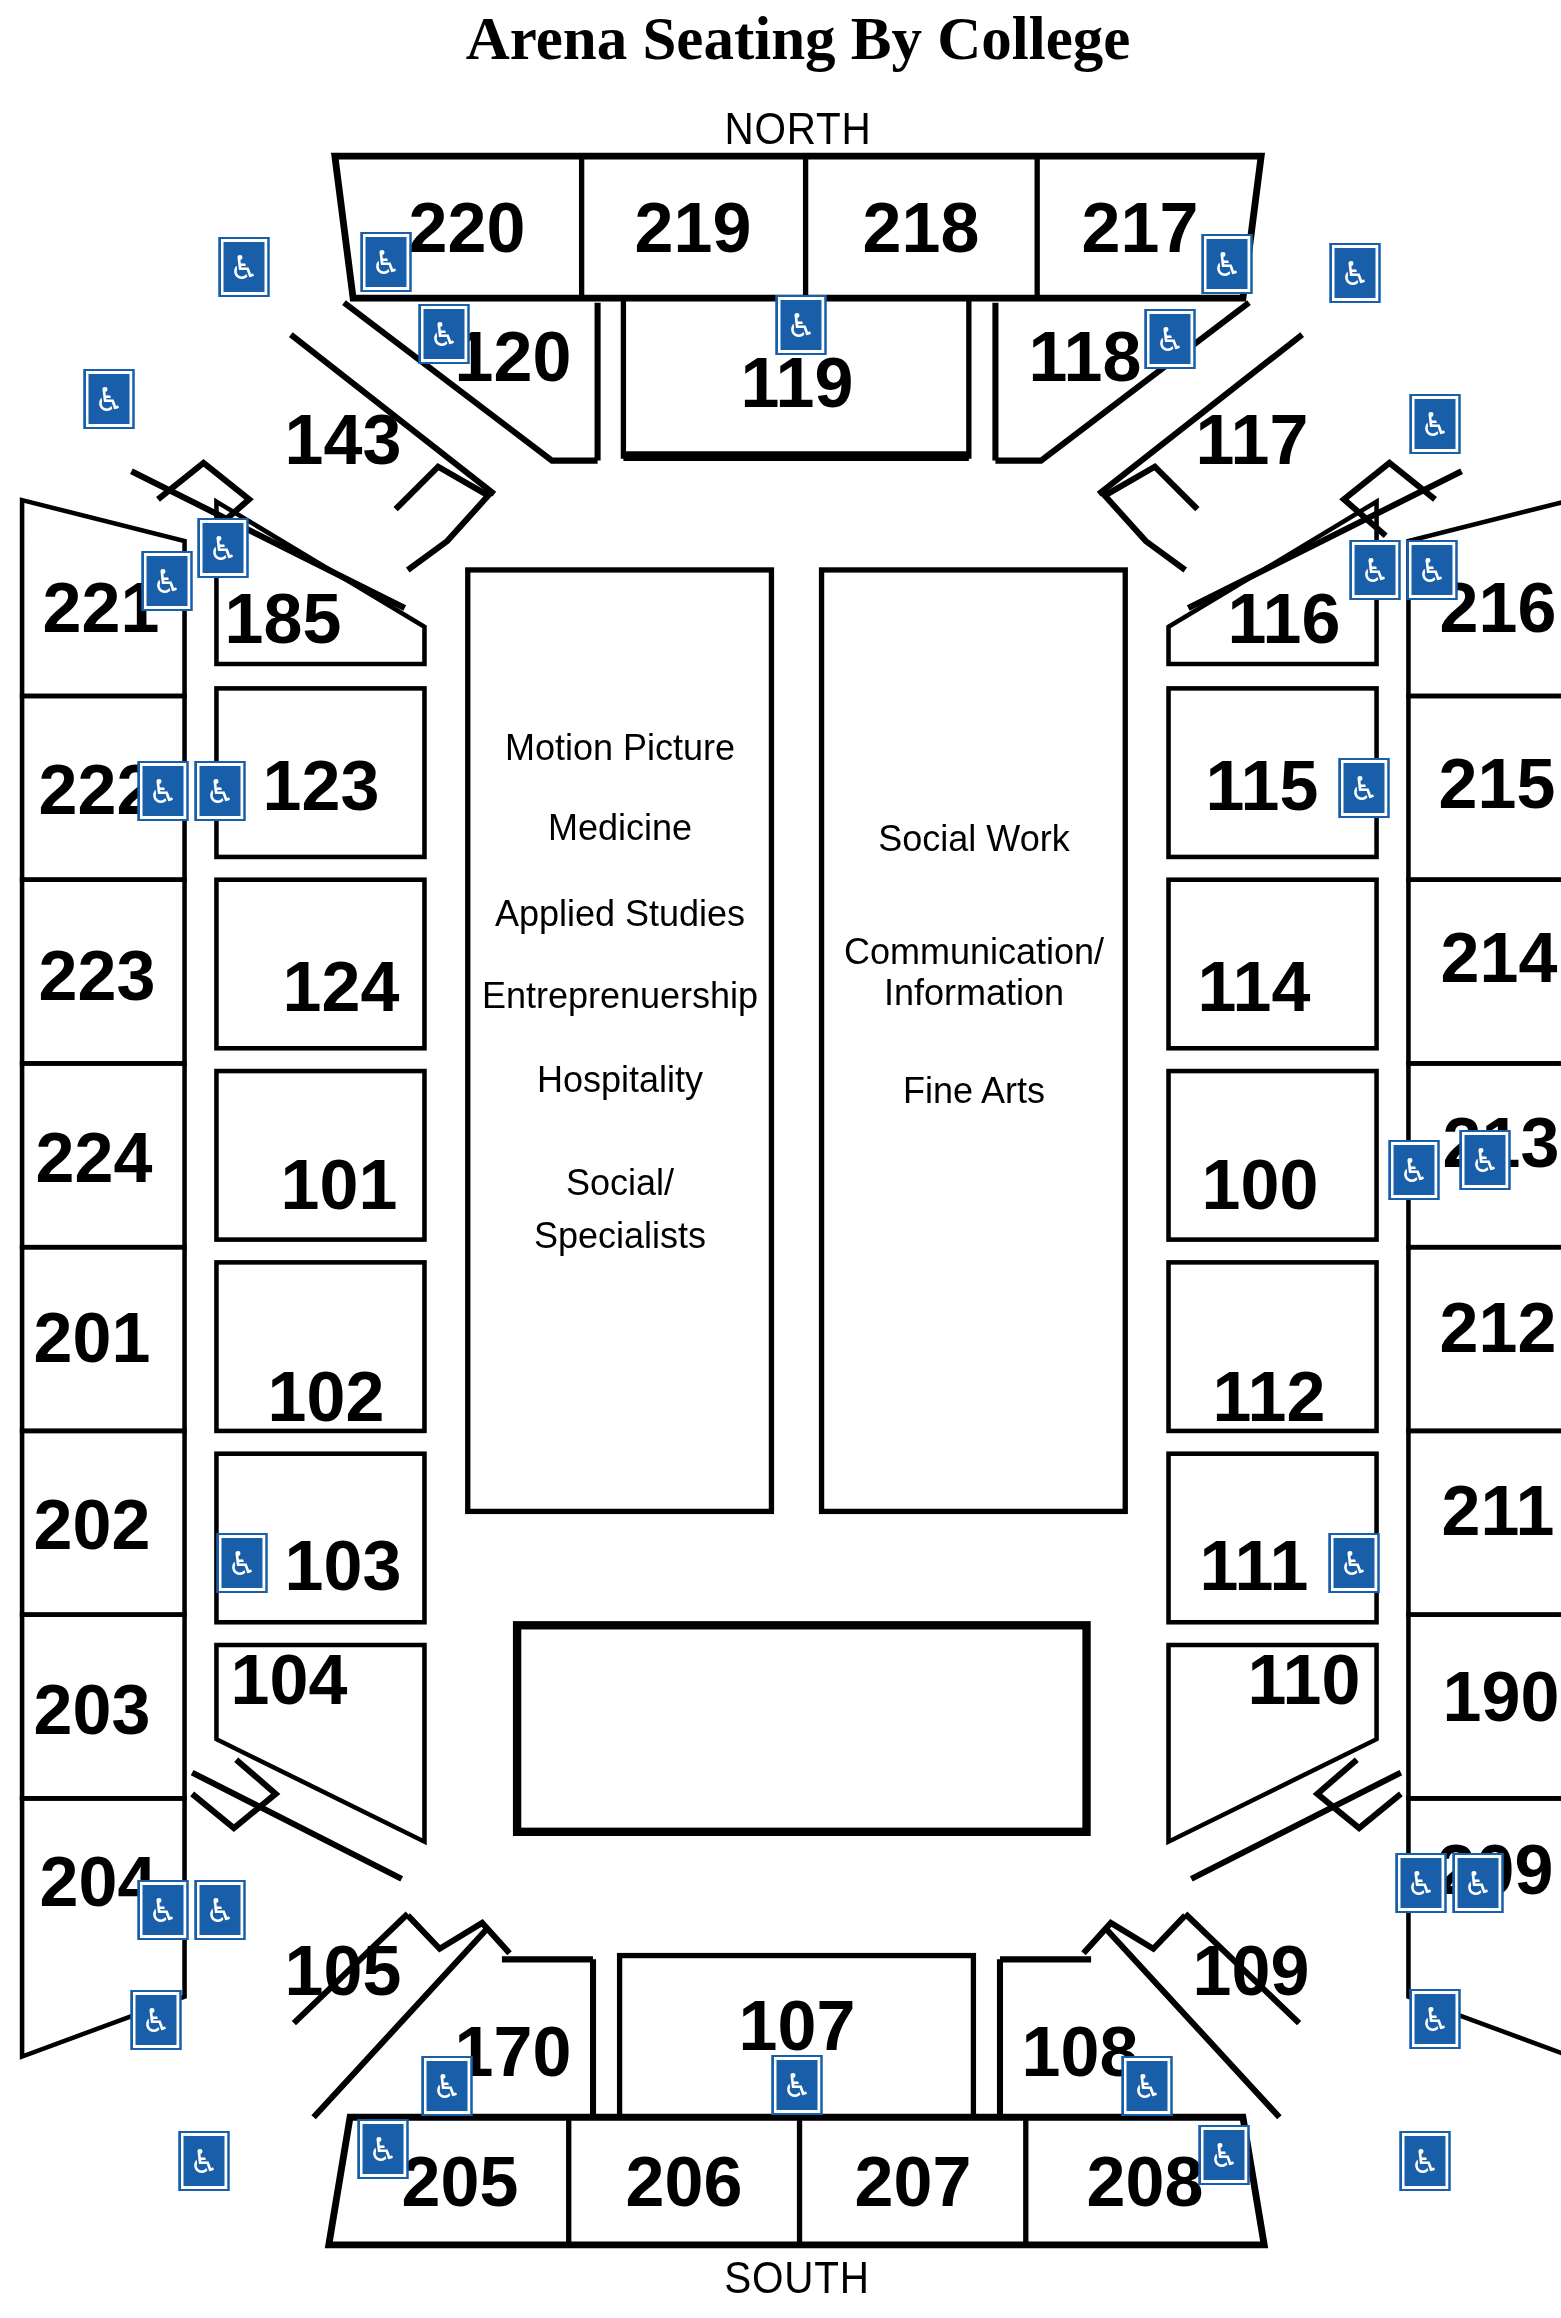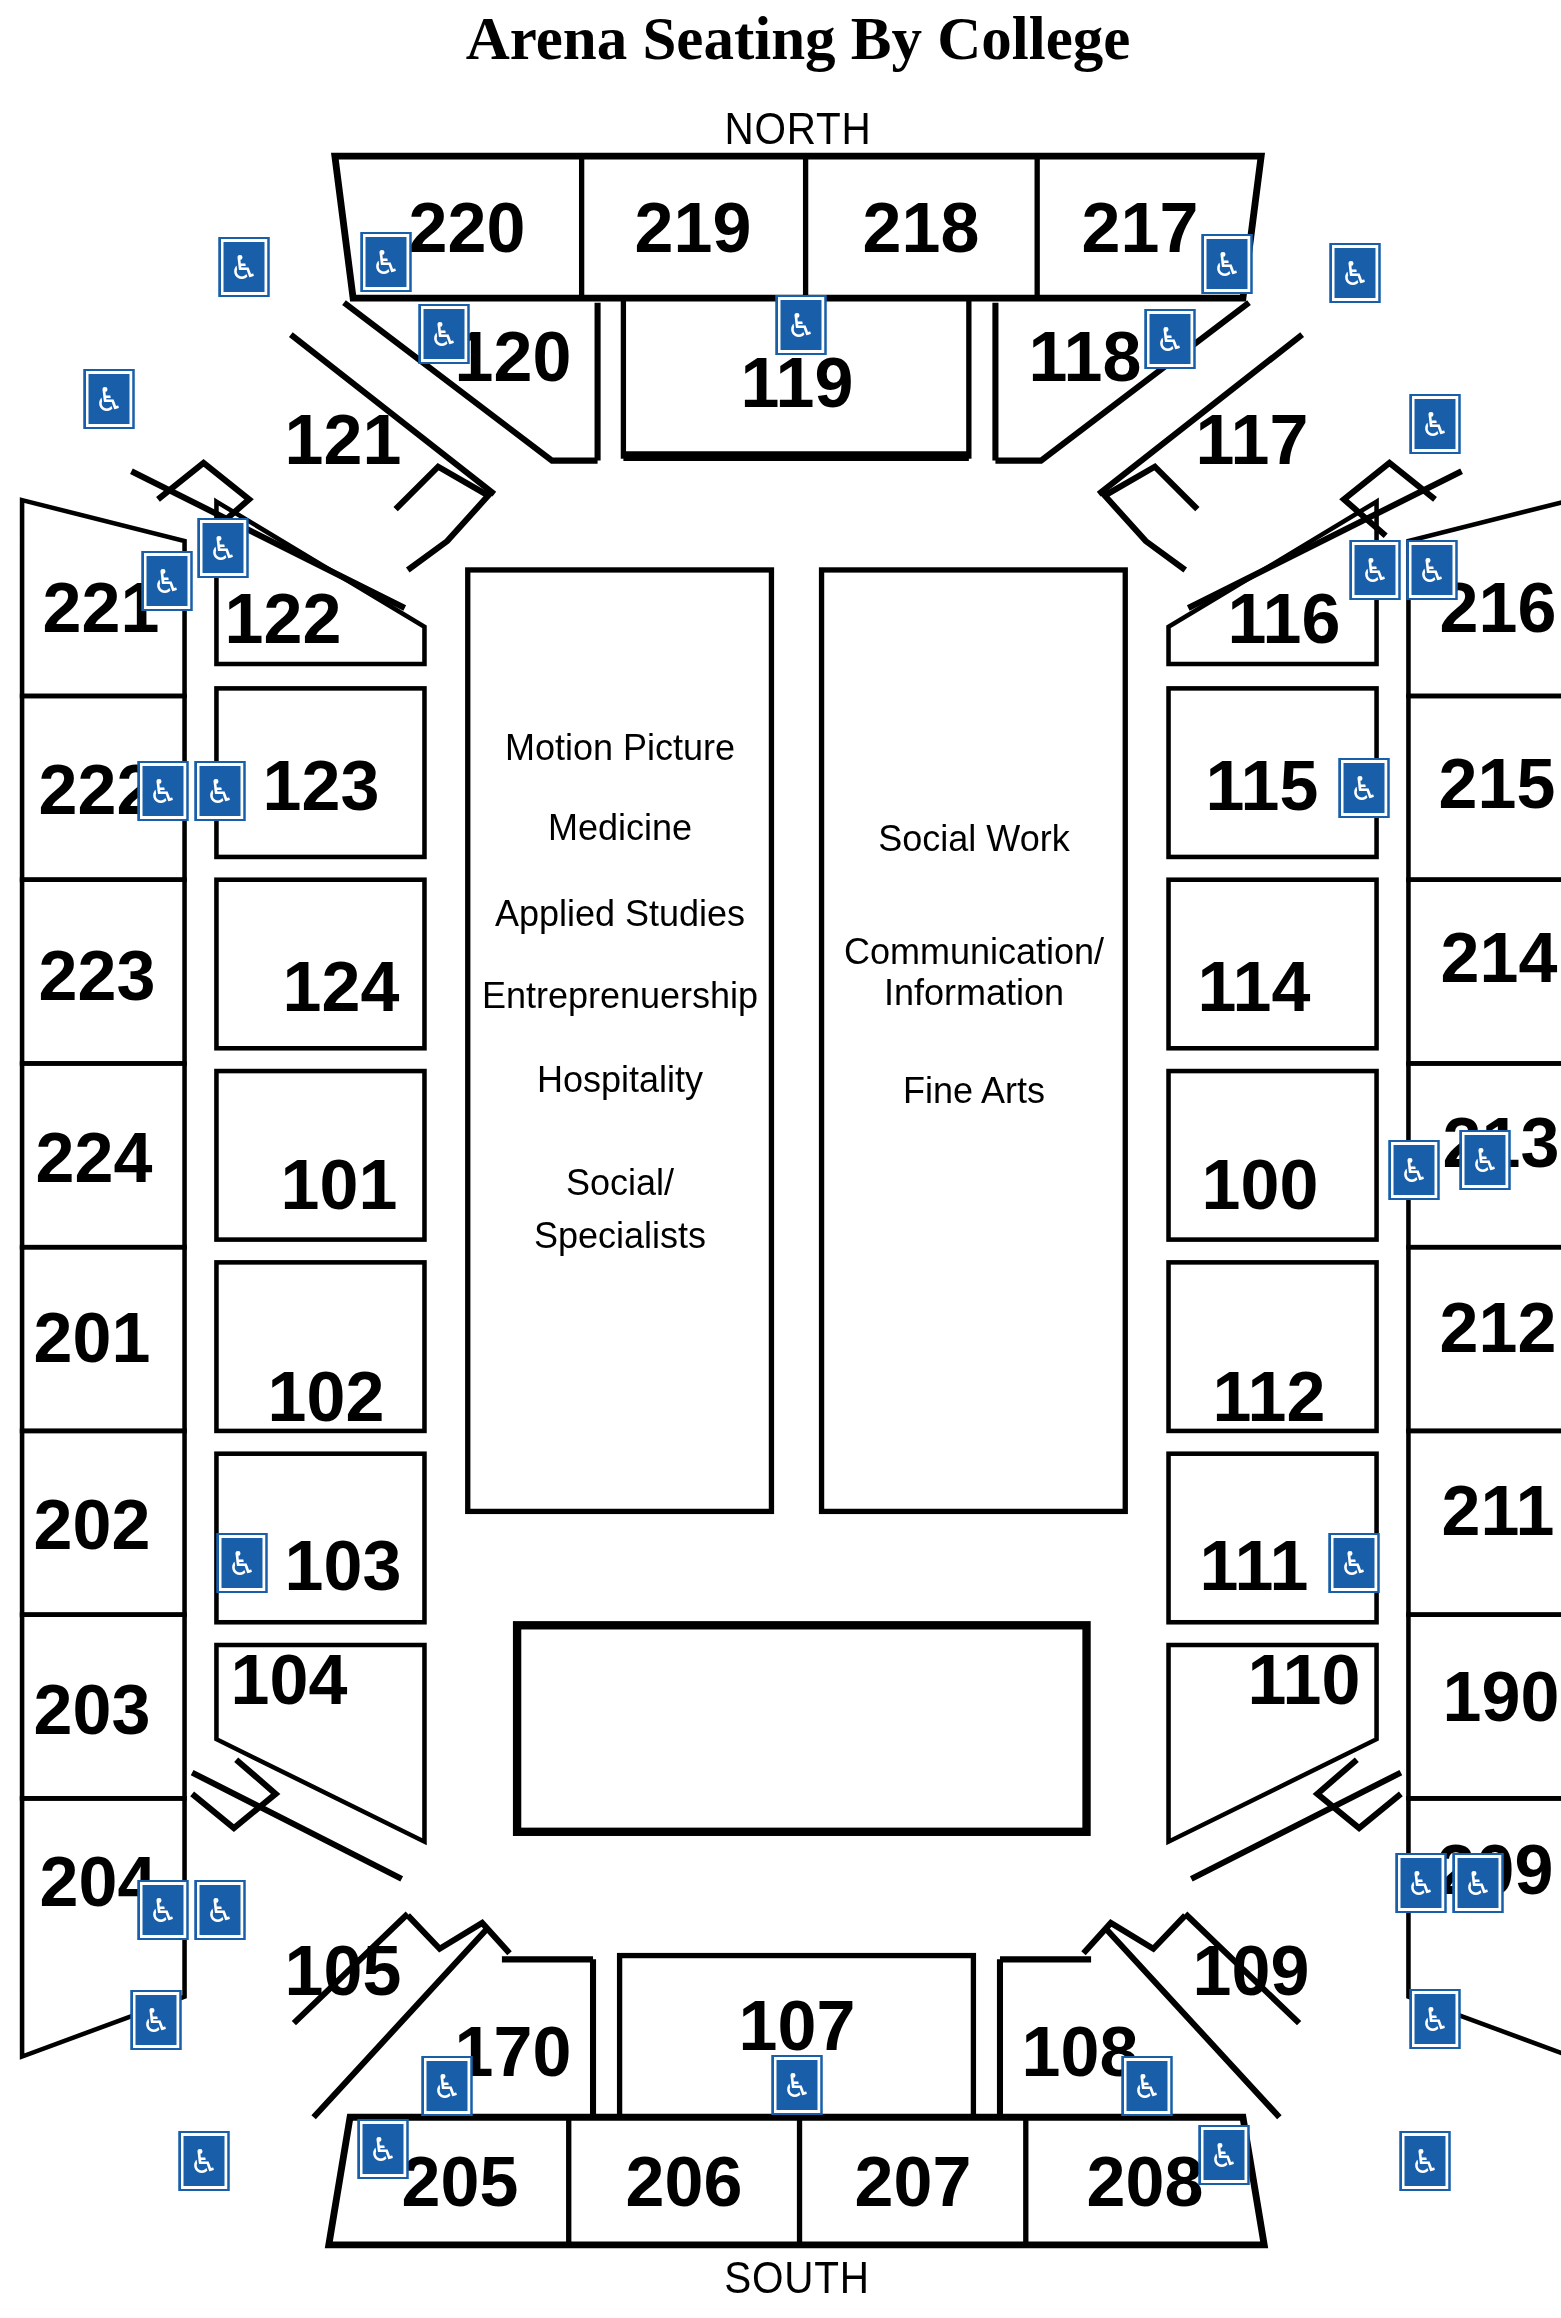--- a/index.html
+++ b/index.html
@@ -96,33 +96,33 @@
   <div class="lbl compass" style="left:782px;top:129px">NORTH</div>
   <div class="lbl compass" style="left:781px;top:2278px">SOUTH</div>
 
   <div class="sec" style="left:451px;top:228px">220</div>
   <div class="sec" style="left:677px;top:228px">219</div>
   <div class="sec" style="left:905px;top:228px">218</div>
   <div class="sec" style="left:1124px;top:228px">217</div>
   <div class="sec" style="left:497px;top:357px">120</div>
   <div class="sec" style="left:781px;top:383px">119</div>
   <div class="sec" style="left:1069px;top:357px">118</div>
-  <div class="sec" style="left:327px;top:440px">121</div>
+  <div class="sec" style="left:327px;top:440px">143</div>
   <div class="sec" style="left:1236px;top:440px">117</div>
 
   <div class="sec" style="left:85px;top:608px">221</div>
   <div class="sec" style="left:81px;top:790px">222</div>
   <div class="sec" style="left:81px;top:976px">223</div>
   <div class="sec" style="left:78px;top:1158px">224</div>
   <div class="sec" style="left:76px;top:1338px">201</div>
   <div class="sec" style="left:76px;top:1525px">202</div>
   <div class="sec" style="left:76px;top:1710px">203</div>
   <div class="sec" style="left:82px;top:1882px">204</div>
 
-  <div class="sec" style="left:267px;top:619px">122</div>
+  <div class="sec" style="left:267px;top:619px">185</div>
   <div class="sec" style="left:305px;top:786px">123</div>
   <div class="sec" style="left:325px;top:987px">124</div>
   <div class="sec" style="left:323px;top:1185px">101</div>
   <div class="sec" style="left:310px;top:1397px">102</div>
   <div class="sec" style="left:327px;top:1566px">103</div>
   <div class="sec" style="left:273px;top:1680px">104</div>
   <div class="sec" style="left:327px;top:1971px">105</div>
   <div class="sec" style="left:497px;top:2052px">170</div>
 
   <div class="sec" style="left:1268px;top:619px">116</div>

